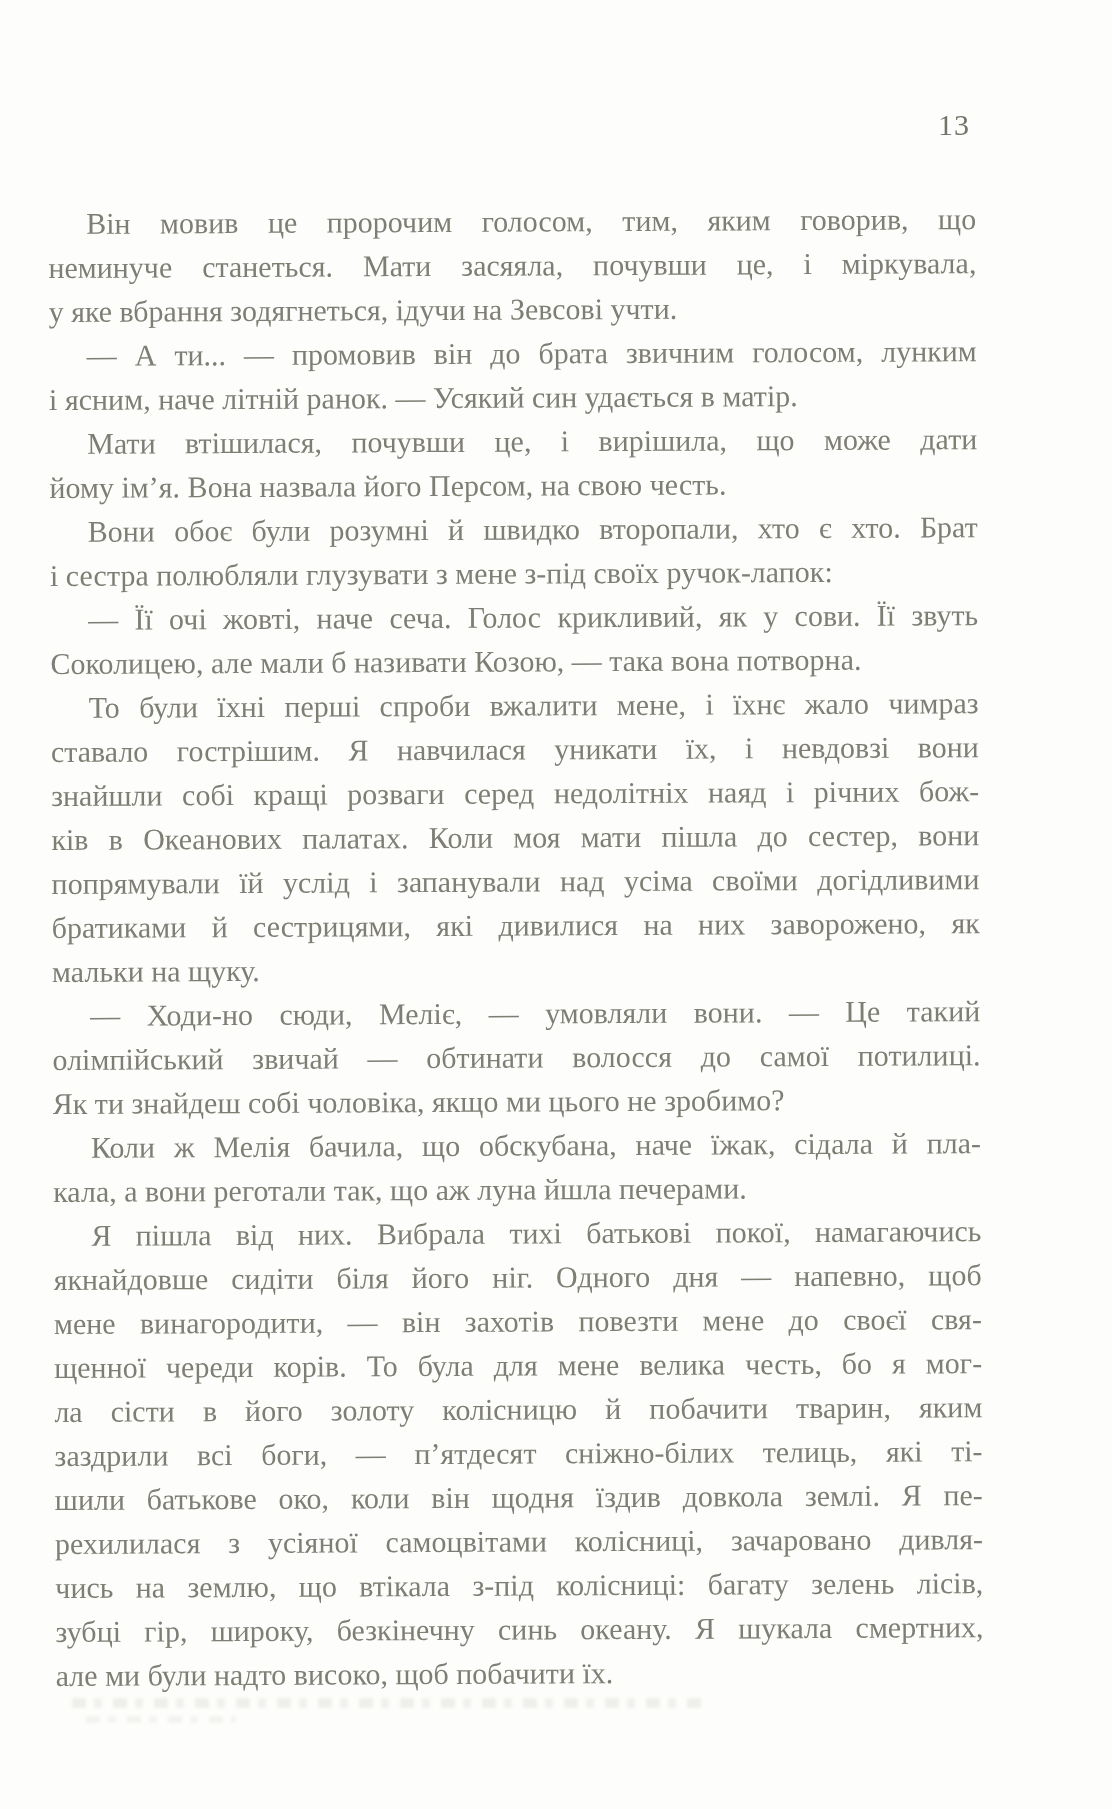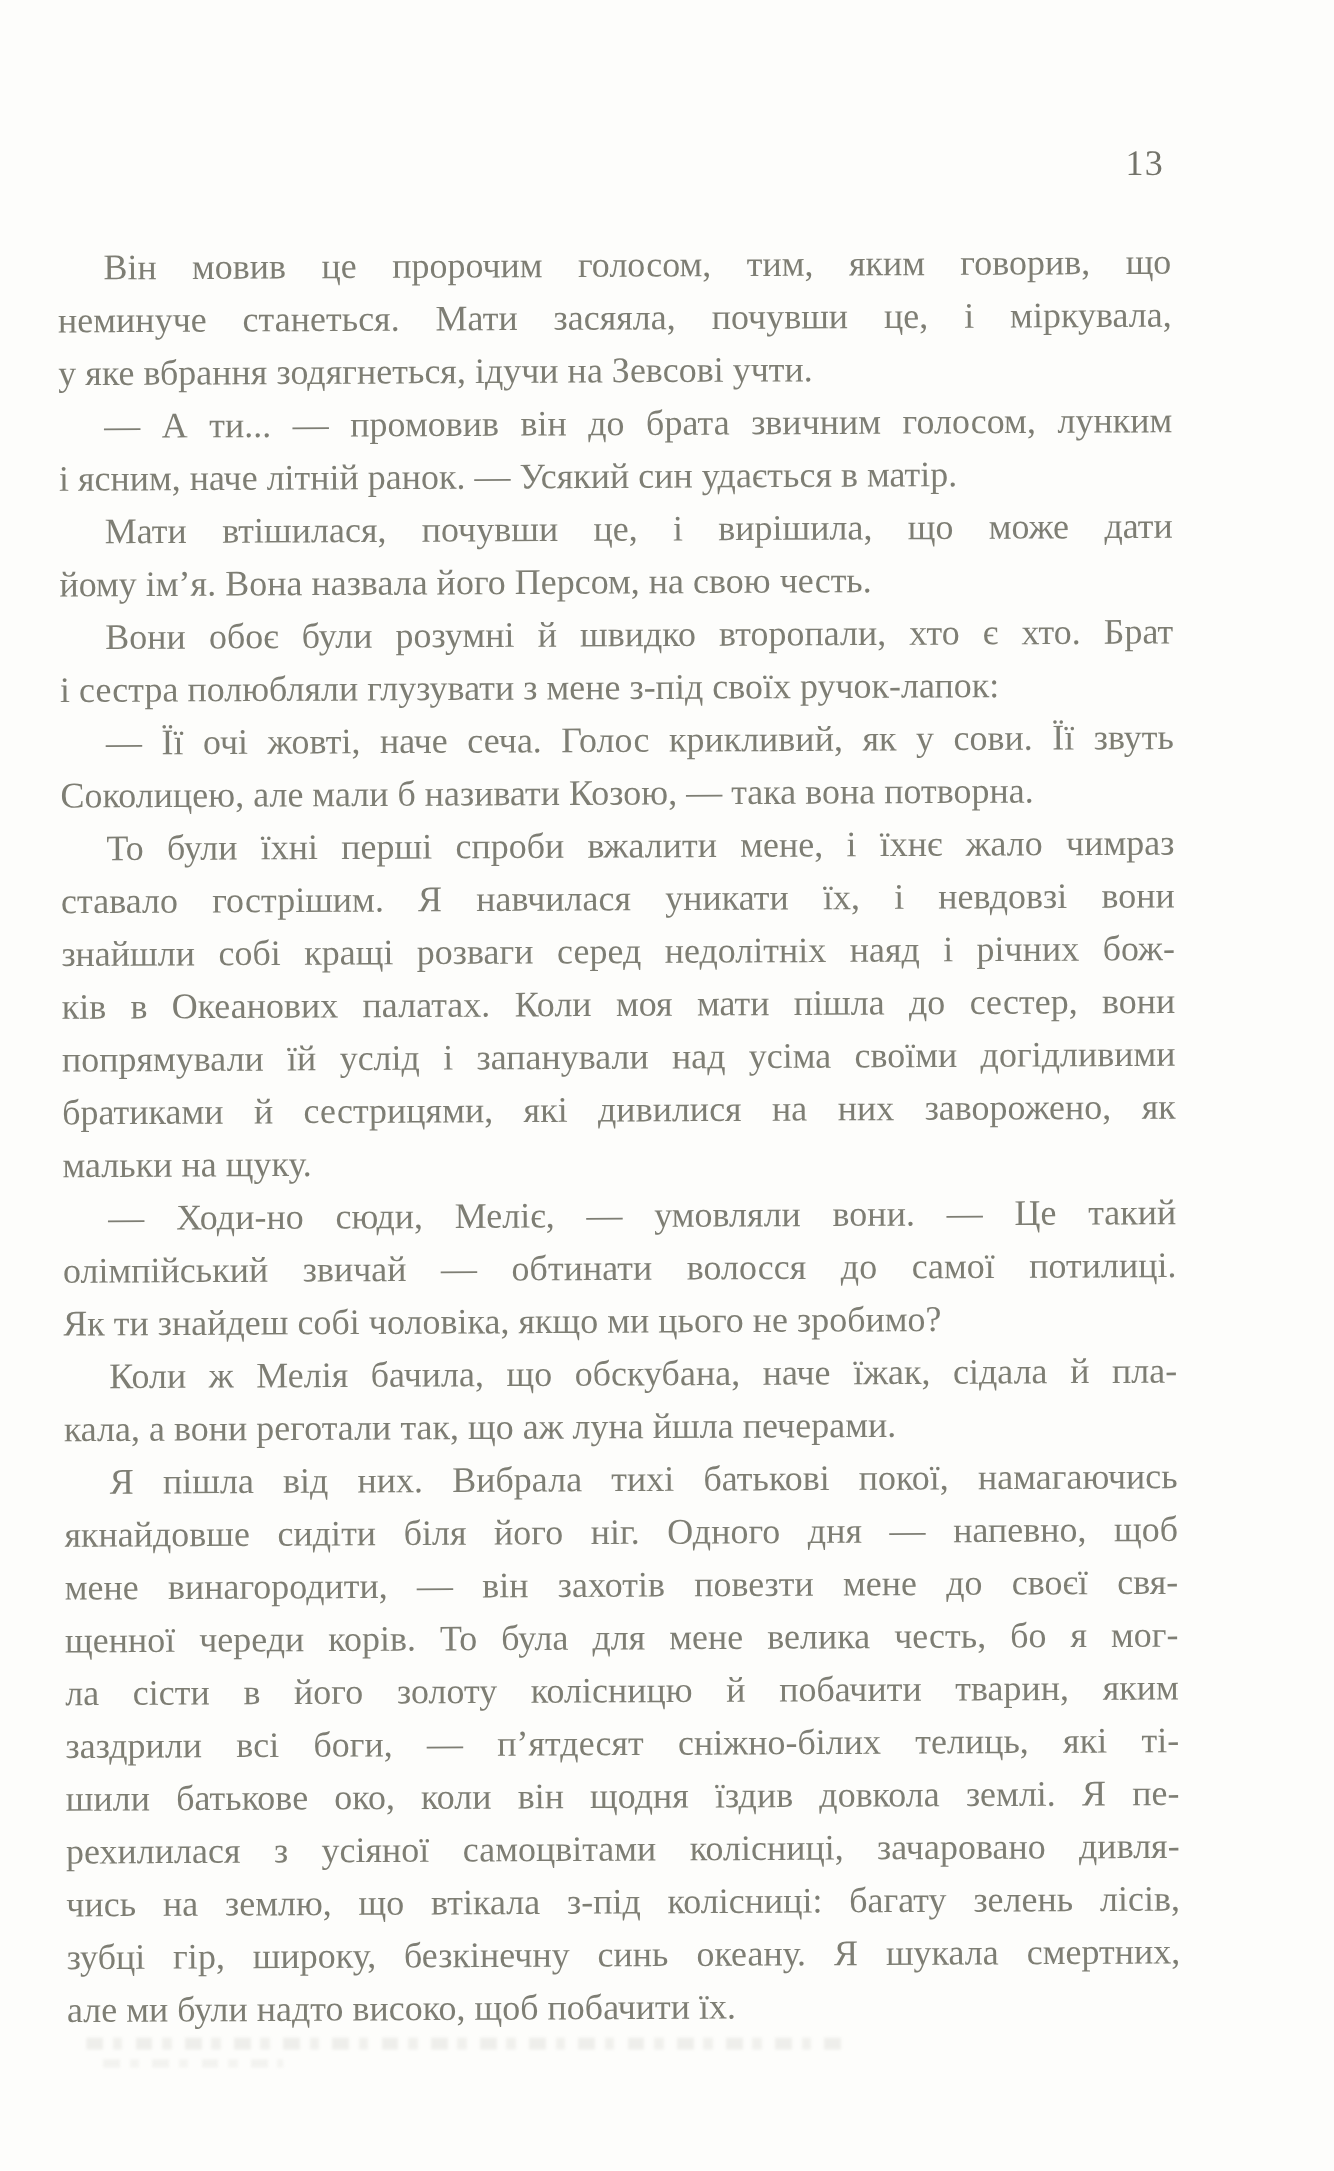--- a/index.html
+++ b/index.html
@@ -9,21 +9,21 @@
   .page {
     position: relative;
     width: 1112px;
     height: 1809px;
     background: var(--bg, #fdfdfb);
     overflow: hidden;
     font-family: "Liberation Serif", "DejaVu Serif", serif;
   }
   .page-number {
     position: absolute;
-    top: 120px;
+    top: 108px;
     right: 142px;
     font-size: 30px;
     letter-spacing: 1px;
     color: var(--pagenum, #73736a);
     font-family: Liberation Serif, serif;
   }
   .text-block {
     position: absolute;
     left: 48px;
     top: 202px;

